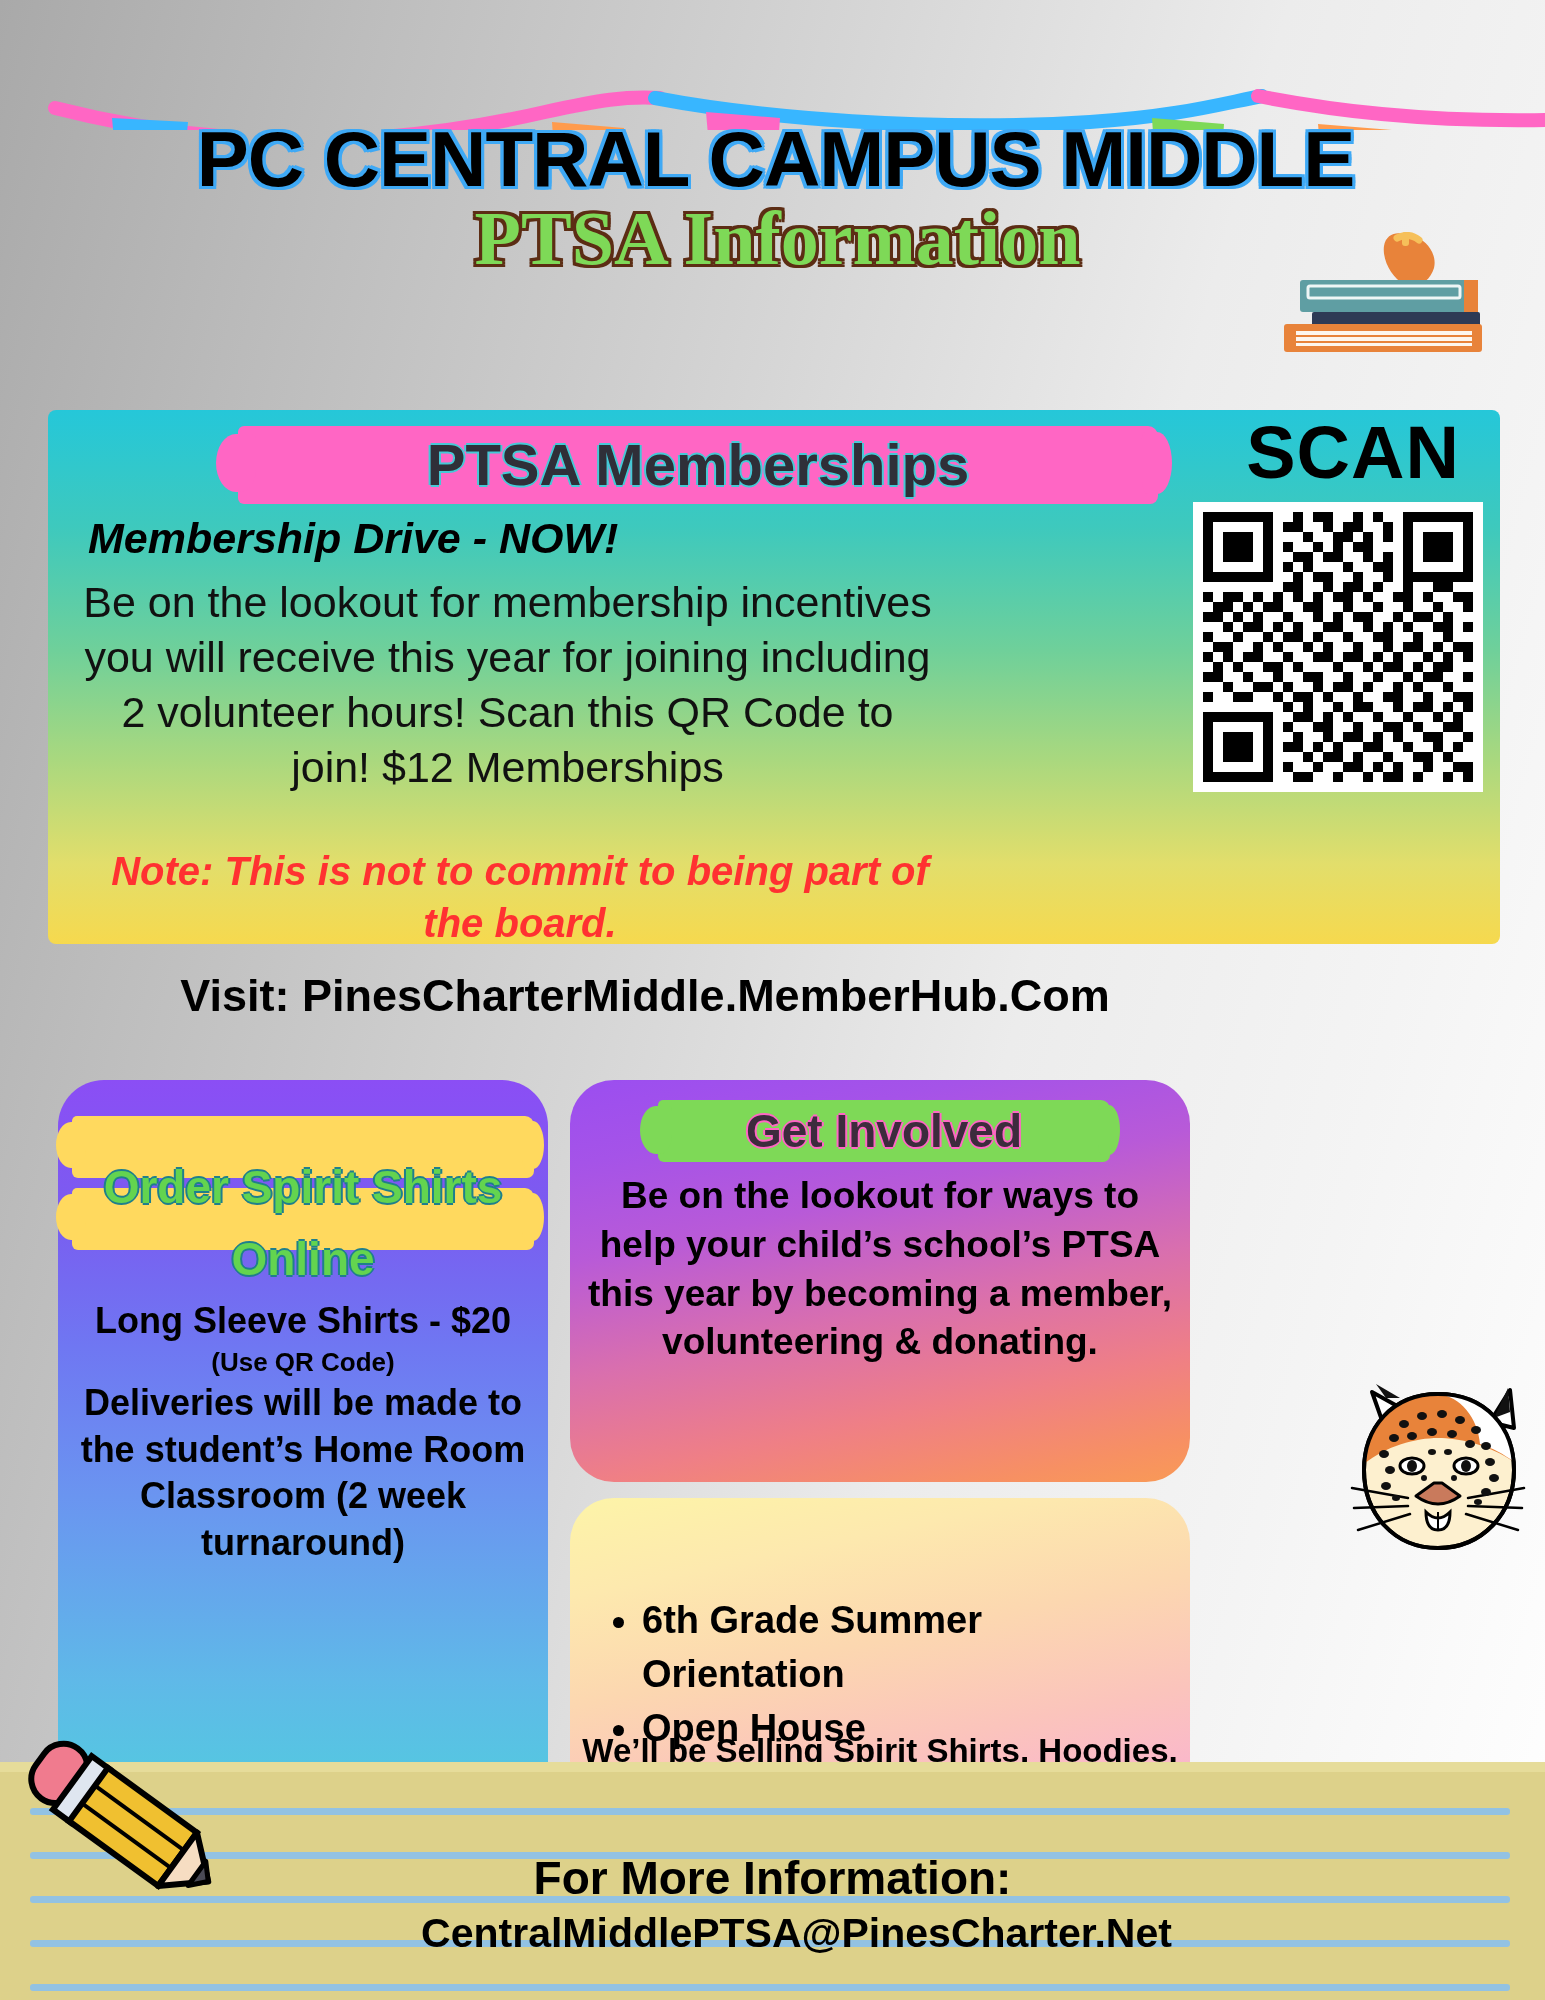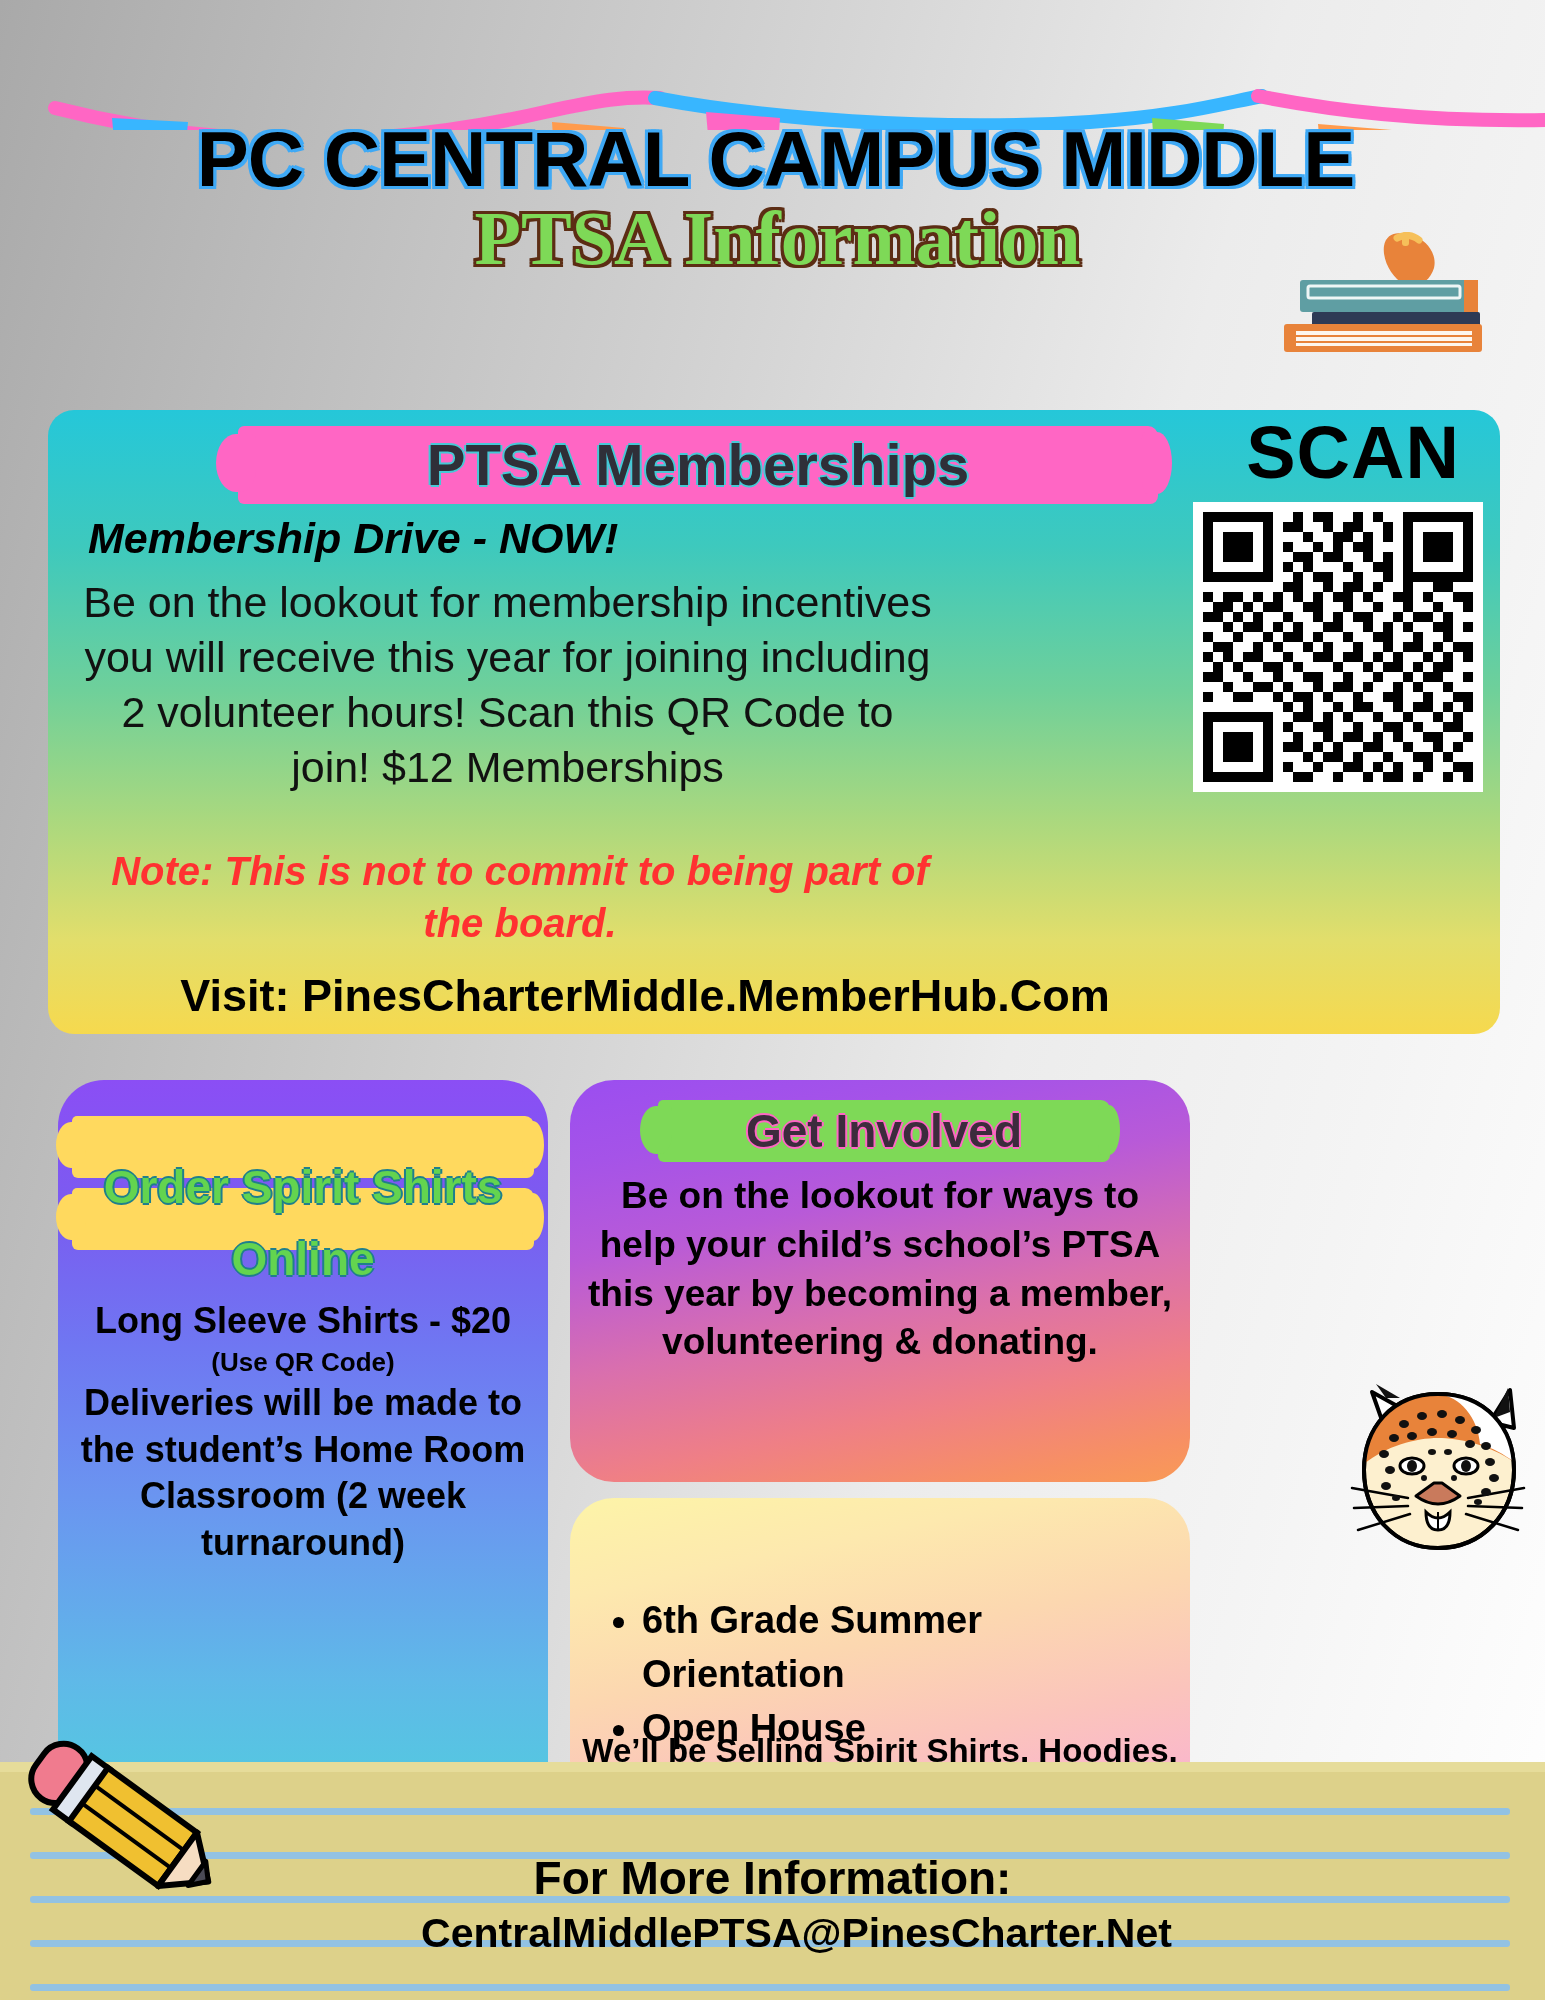--- a/index.html
+++ b/index.html
@@ -45,22 +45,22 @@
        0 -3px 0 #5c2d14, 0 3px 0 #5c2d14,
       -3px -3px 0 #5c2d14, 3px -3px 0 #5c2d14,
       -3px 3px 0 #5c2d14, 3px 3px 0 #5c2d14;
   }
   #books-decor { position: absolute; top: 232px; left: 1262px; width: 230px; height: 120px; }
 
   
   .card { position: absolute; border-radius: 48px; overflow: visible; }
 
   #card-memberships {
-    top: 410px; left: 48px; width: 1452px; height: 624px;
-    border-radius: 26px;
+    top: 410px; left: 48px; width: 1452px; height: 534px;
+    border-radius: 8px;
     background: linear-gradient(180deg, #25c7d9 0%, #3ec9bd 22%, #6fd09a 45%, #a8d87f 65%, #e2de6b 85%, #f6d94e 100%);
   }
 
   #memberships-title {
     position: absolute; top: 16px; left: 190px; width: 920px; height: 78px;
   }
   #memberships-title .bg {
     position: absolute; inset: 0;
     background: #ff66c4;
     border-radius: 6px 10px 8px 6px;

